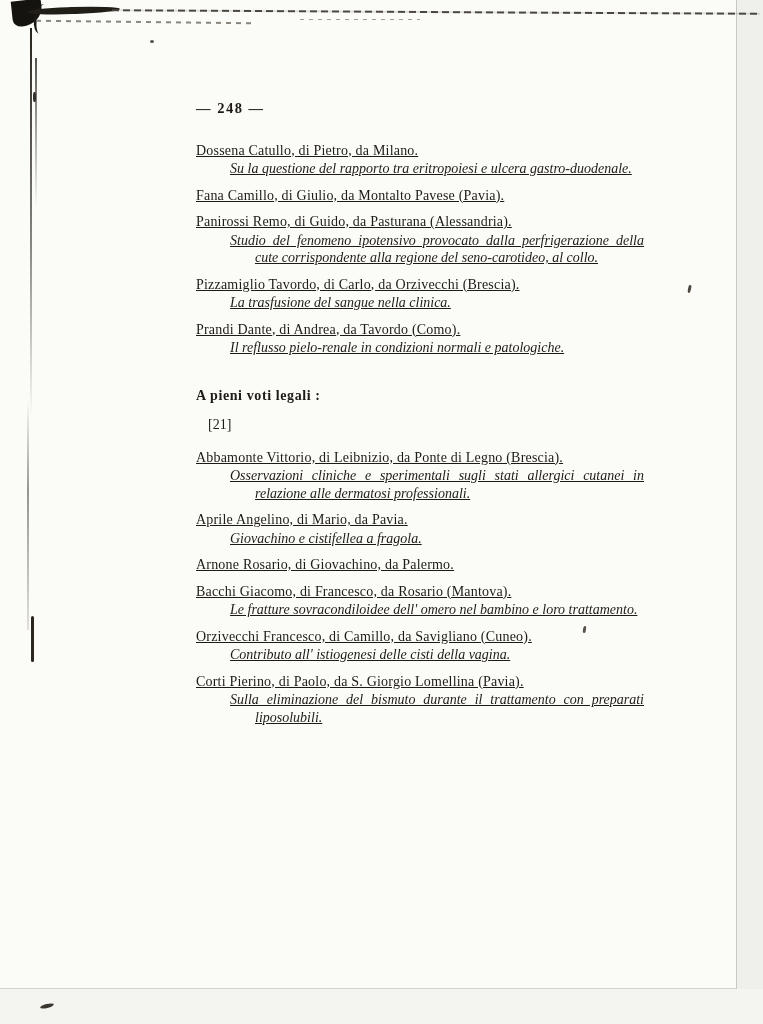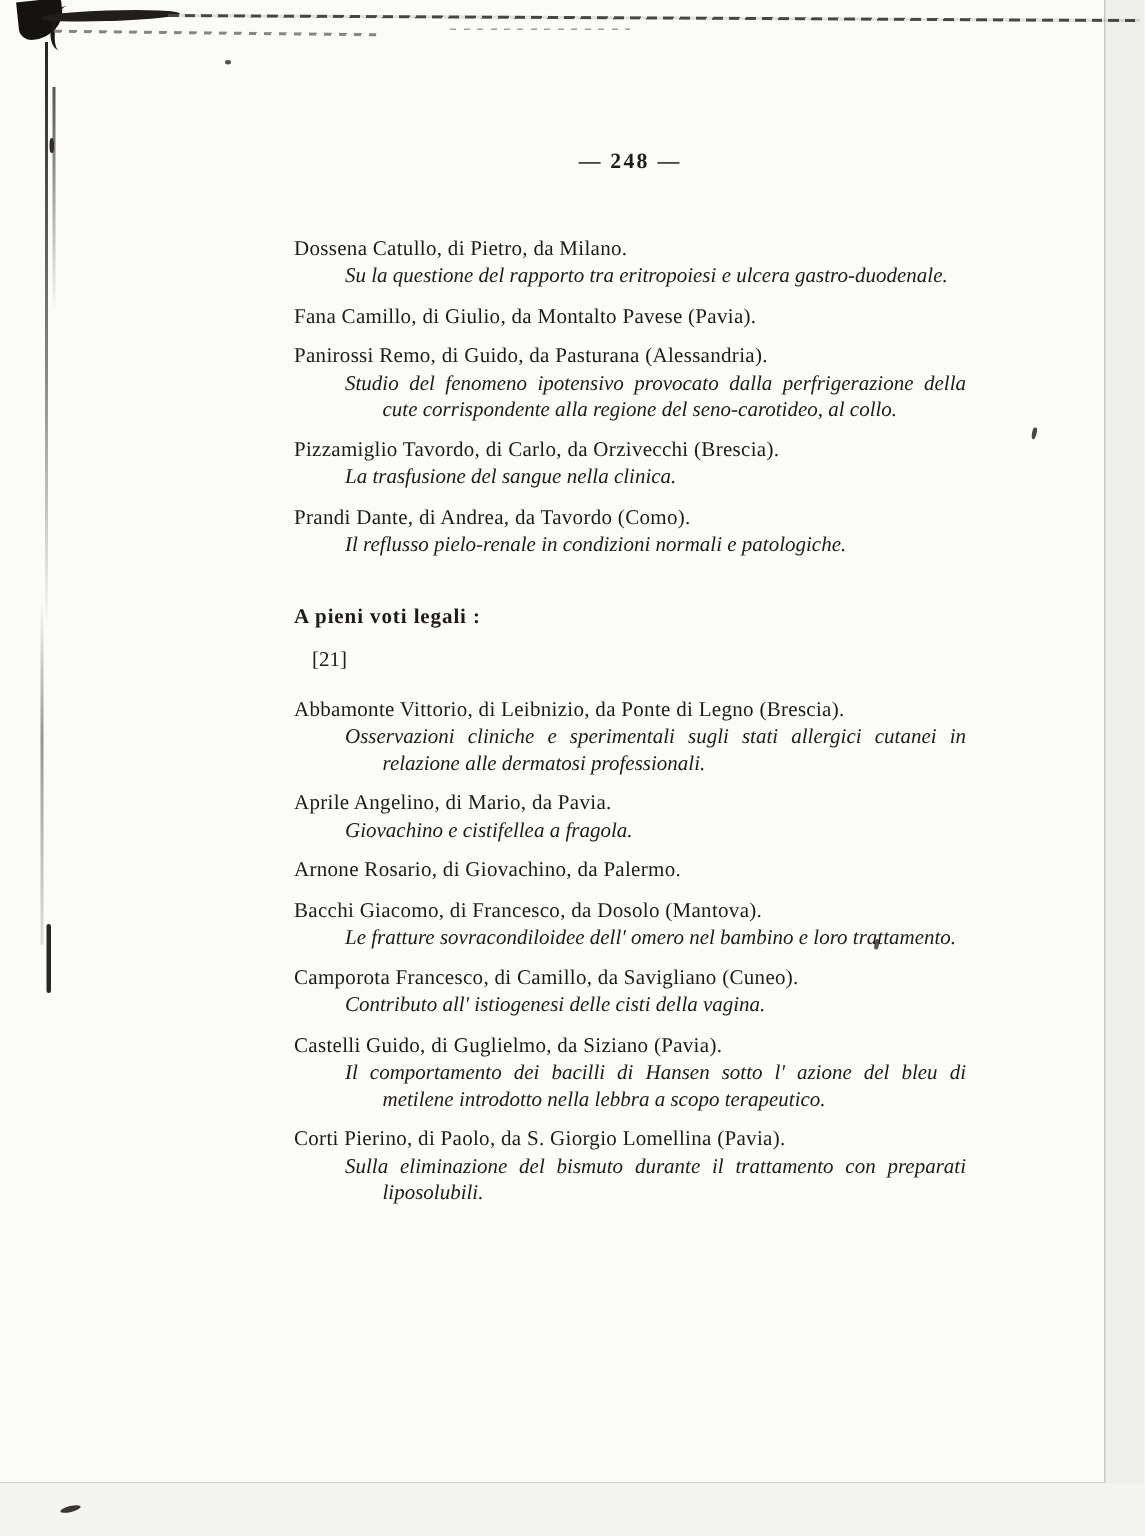--- a/index.html
+++ b/index.html
@@ -101,27 +101,26 @@
   .content {
     position: absolute;
     left: 196px;
     top: 100px;
     width: 448px;
     color: #1e1b16;
     font-size: 14px;
     line-height: 17.5px;
   }
   .page-number {
-    text-align: center;
     font-size: 14.5px;
     letter-spacing: 1.5px;
     font-weight: bold;
-    margin-bottom: 40px;
-  }
-  .entry { margin-bottom: 9px; }
+    margin-bottom: 24px;
+  }
+  .entry { margin-bottom: 9px; text-decoration: underline; }
   .entry .name {
     margin: 0;
     letter-spacing: 0.2px;
   }
   .entry .title {
     margin: 1px 0 0 0;
     font-style: italic;
     padding-left: 59px;
     text-indent: -25px;
     text-align: justify;
@@ -193,30 +192,26 @@
       <p class="title">Osservazioni cliniche e sperimentali sugli stati allergici cutanei in relazione alle dermatosi professionali.</p>
     </div>
     <div class="entry">
       <p class="name">Aprile Angelino, di Mario, da Pavia.</p>
       <p class="title">Giovachino e cistifellea a fragola.</p>
     </div>
     <div class="entry">
       <p class="name">Arnone Rosario, di Giovachino, da Palermo.</p>
     </div>
     <div class="entry">
-      <p class="name">Bacchi Giacomo, di Francesco, da Dosolo (Mantova).</p>
+      <p class="name">Bacchi Giacomo, di Francesco, da Rosario (Mantova).</p>
       <p class="title">Le fratture sovracondiloidee dell' omero nel bambino e loro trattamento.</p>
     </div>
     <div class="entry">
-      <p class="name">Camporota Francesco, di Camillo, da Savigliano (Cuneo).</p>
+      <p class="name">Orzivecchi Francesco, di Camillo, da Savigliano (Cuneo).</p>
       <p class="title">Contributo all' istiogenesi delle cisti della vagina.</p>
-    </div>
-    <div class="entry">
-      <p class="name">Castelli Guido, di Guglielmo, da Siziano (Pavia).</p>
-      <p class="title">Il comportamento dei bacilli di Hansen sotto l' azione del bleu di metilene introdotto nella lebbra a scopo terapeutico.</p>
     </div>
     <div class="entry">
       <p class="name">Corti Pierino, di Paolo, da S. Giorgio Lomellina (Pavia).</p>
       <p class="title">Sulla eliminazione del bismuto durante il trattamento con preparati liposolubili.</p>
     </div>
   </div>
 
 </div>
 
 </body></html>

